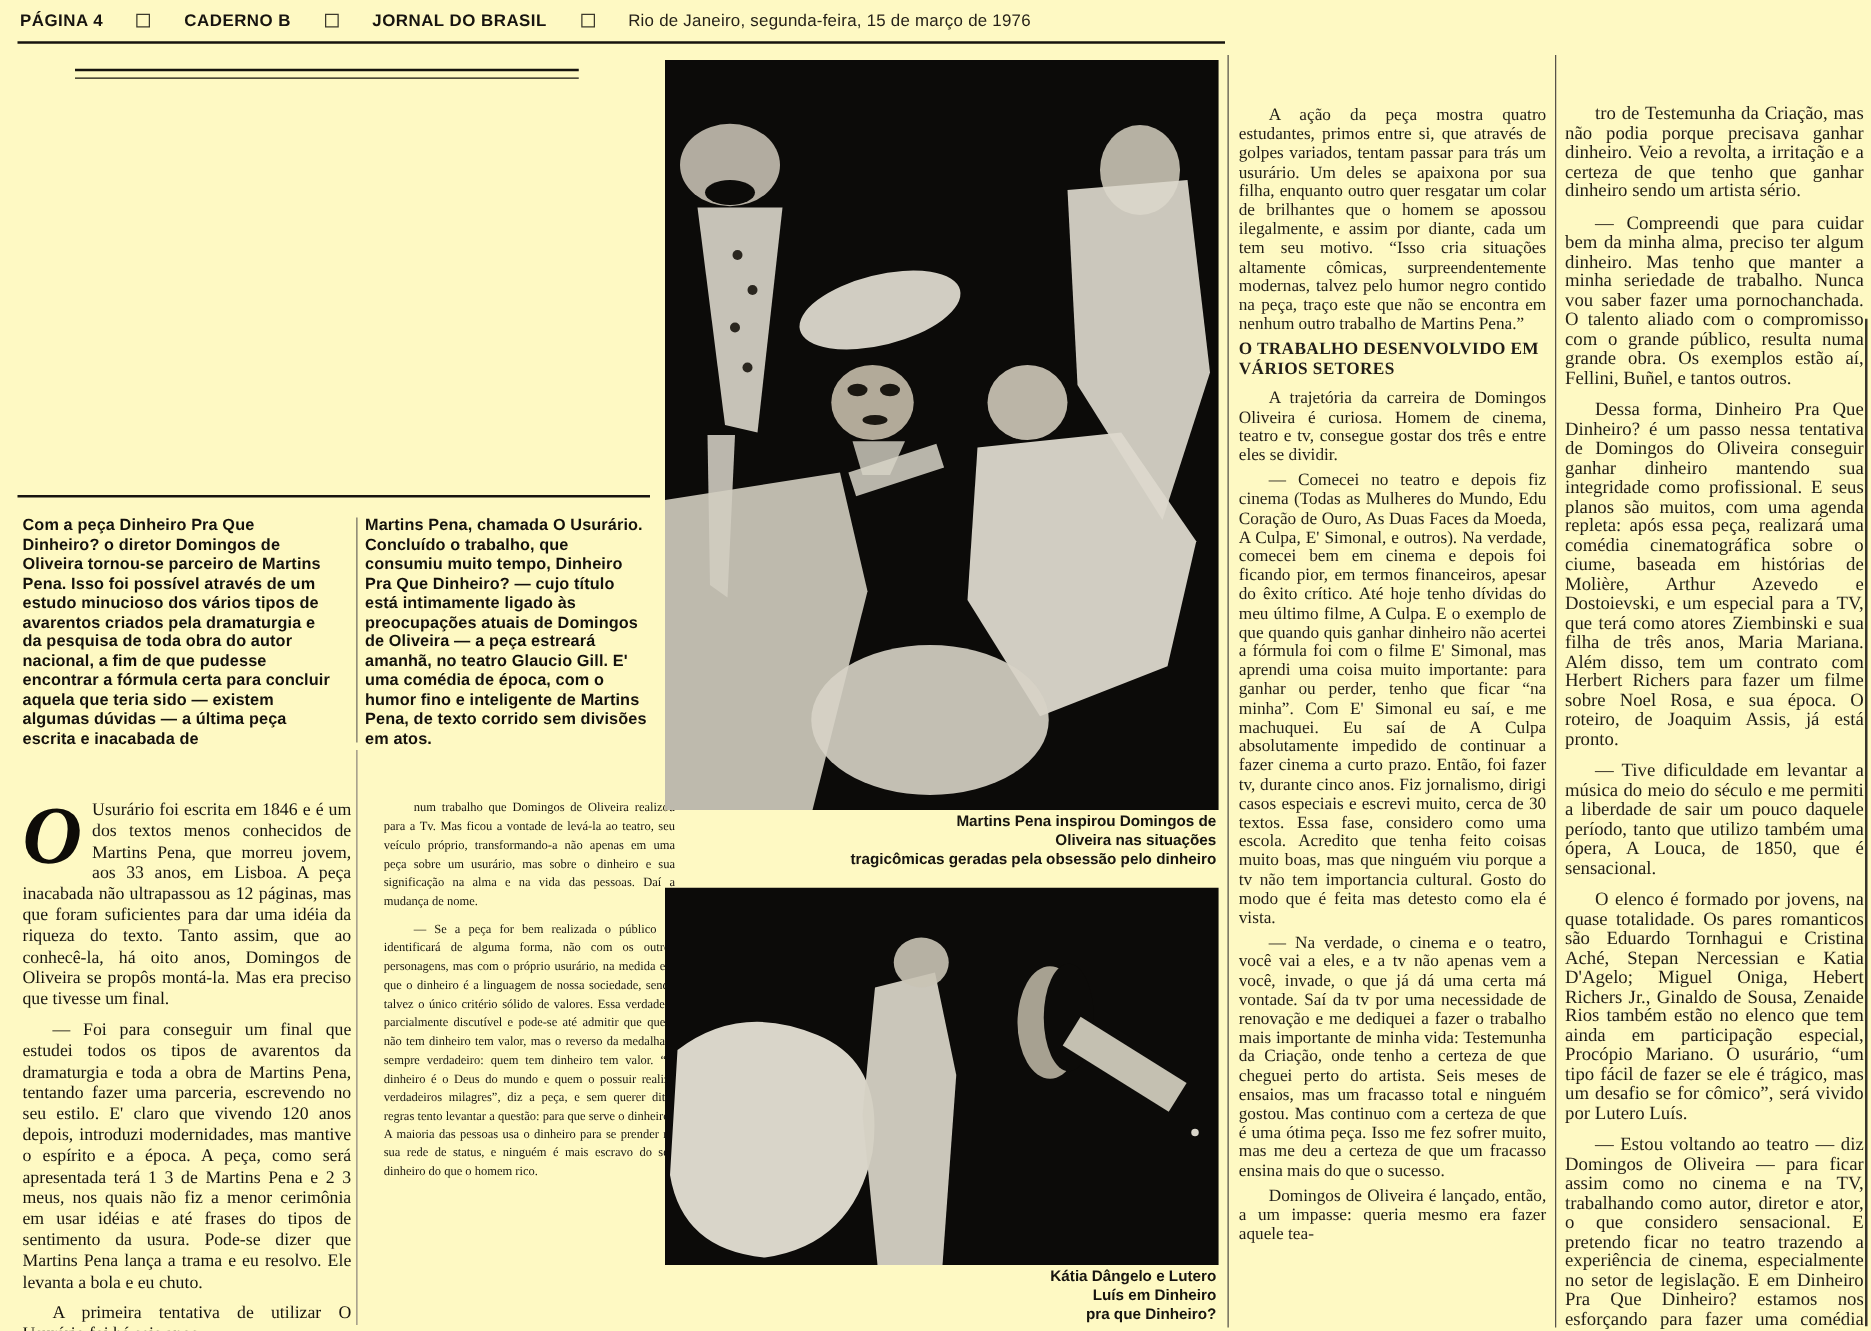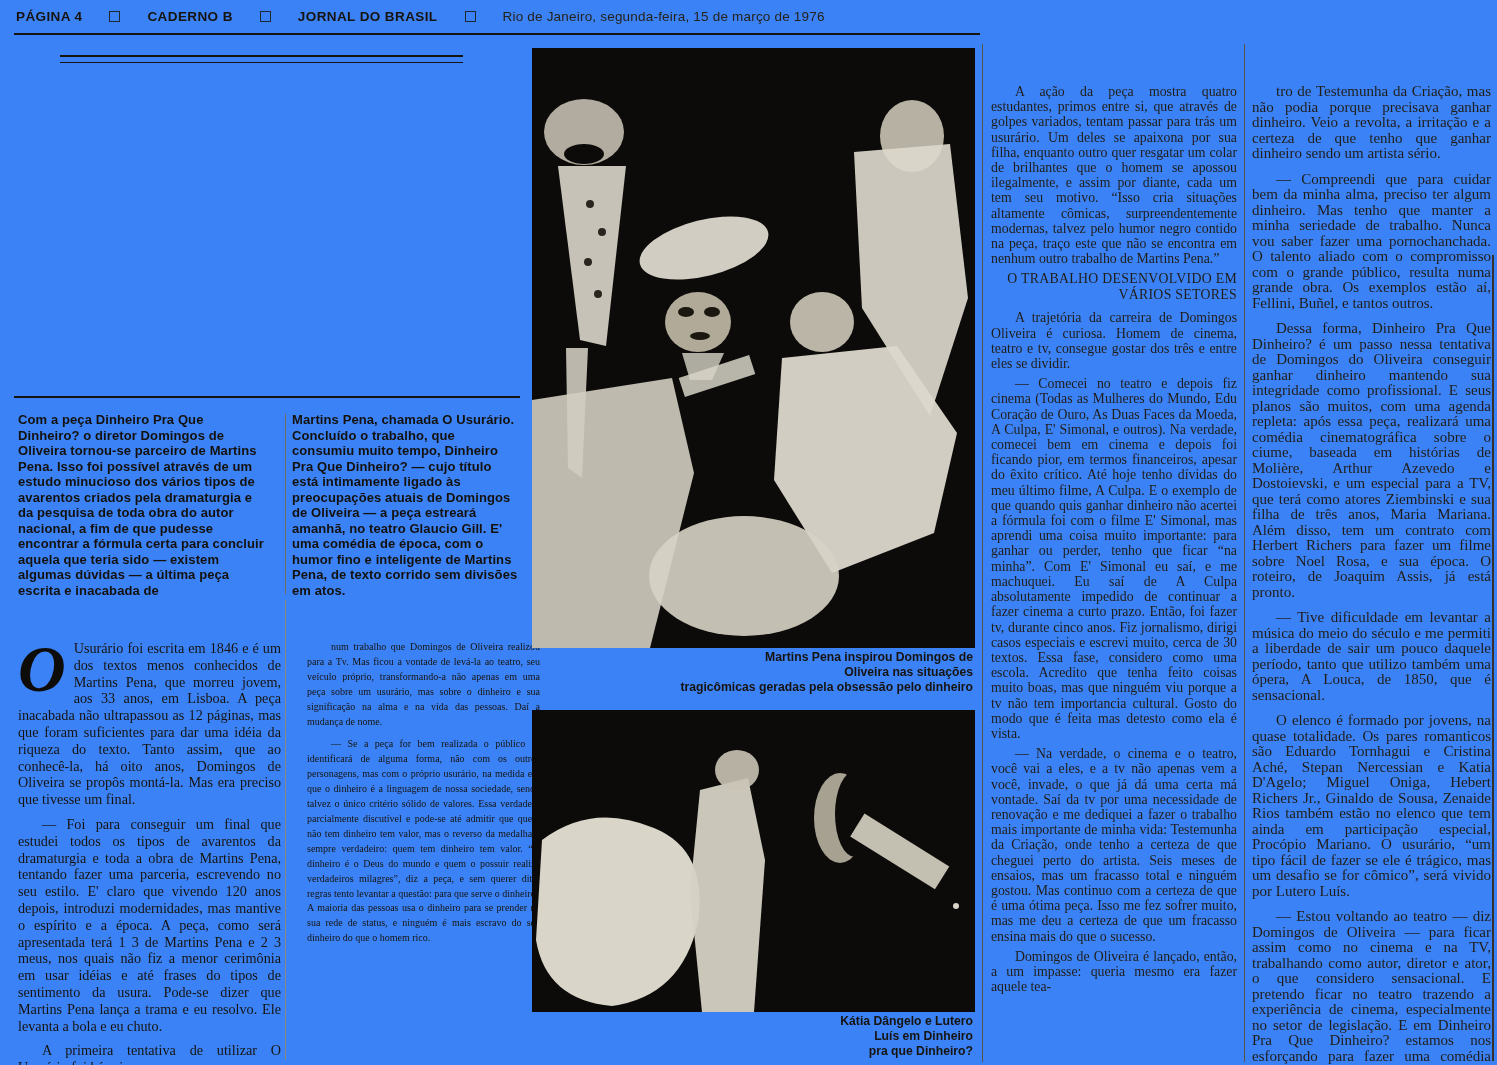--- a/index.html
+++ b/index.html
@@ -1,18 +1,18 @@
 <!DOCTYPE html>
 <html lang="pt-BR"><head>
 <meta charset="utf-8">
 <style>
   html,body{margin:0;padding:0;}
   .page{
     position:relative; width:1497px; height:1065px;
-    background:#3b82f6; overflow:hidden;
+    background:#fef9c3; overflow:hidden;
     font-family:"Liberation Serif","DejaVu Serif",serif;
     color:#17140f;
   }
   
   .masthead{
     position:absolute; left:16px; top:9px; width:950px;
     display:flex; align-items:center; gap:27px;
     font-family:"Liberation Sans","DejaVu Sans",sans-serif;
     font-size:13.5px; font-weight:bold; letter-spacing:.4px; white-space:nowrap;
   }
@@ -42,22 +42,22 @@
   .bodycol p{margin:0 0 8px 0;text-indent:24px;}
   .col1{left:18px;top:598px;width:263px;height:467px;font-size:14.2px;line-height:16.8px;}
   .col2{left:307px;top:598px;width:233px;height:467px;font-size:10px;line-height:14.9px;}
   .col4{left:991px;top:42px;width:246px;height:1021px;font-size:13.8px;line-height:15.2px;color:#211d17;}
   .col4 p{margin-bottom:5px;}
   .col5{left:1252px;top:42px;width:239px;height:1021px;font-size:15px;line-height:15.5px;color:#211d17;}
   .col5 p{margin-bottom:10px;}
   .lead-p{text-indent:0 !important;}
   .dropcap{float:left;font-size:66px;line-height:50px;font-style:italic;font-weight:bold;
     margin:4px 8px 0 0;color:#0e0c08;}
-  .subhead{font-family:"Liberation Serif","DejaVu Serif",serif;font-weight:normal;
-    font-size:13.8px;line-height:16px;letter-spacing:.3px;margin:4px 0 7px 0;text-align:right;}
+  .subhead{font-family:"Liberation Serif","DejaVu Serif",serif;font-weight:bold;
+    font-size:13.8px;line-height:16px;letter-spacing:.3px;margin:4px 0 7px 0;text-align:left;}
   
   figure{margin:0;padding:0;position:absolute;}
   .photo1{left:532px;top:48px;width:443px;height:600px;}
   .photo2{left:532px;top:710px;width:443px;height:302px;}
   figure svg{display:block;width:100%;height:100%;}
   .caption{position:absolute;left:535px;width:438px;text-align:right;
     font-family:"Liberation Sans","DejaVu Sans",sans-serif;font-weight:bold;
     font-size:12.2px;line-height:15px;color:#17140f;}
   .caption1{top:650px;}
   .caption2{top:1014px;}

